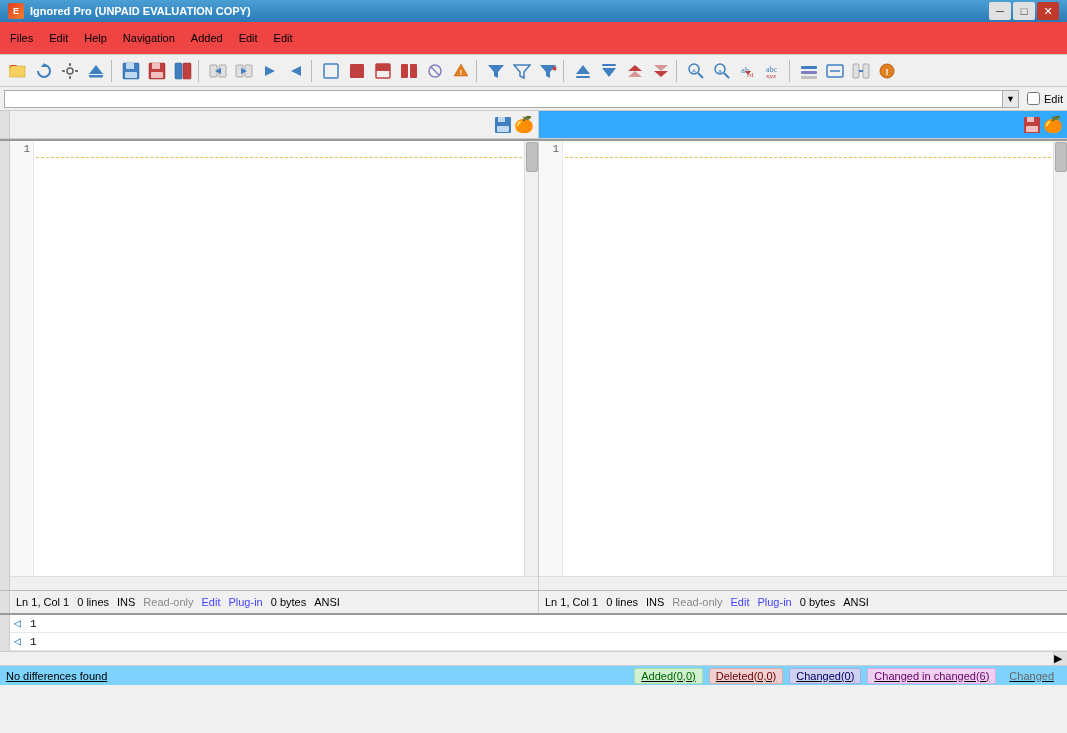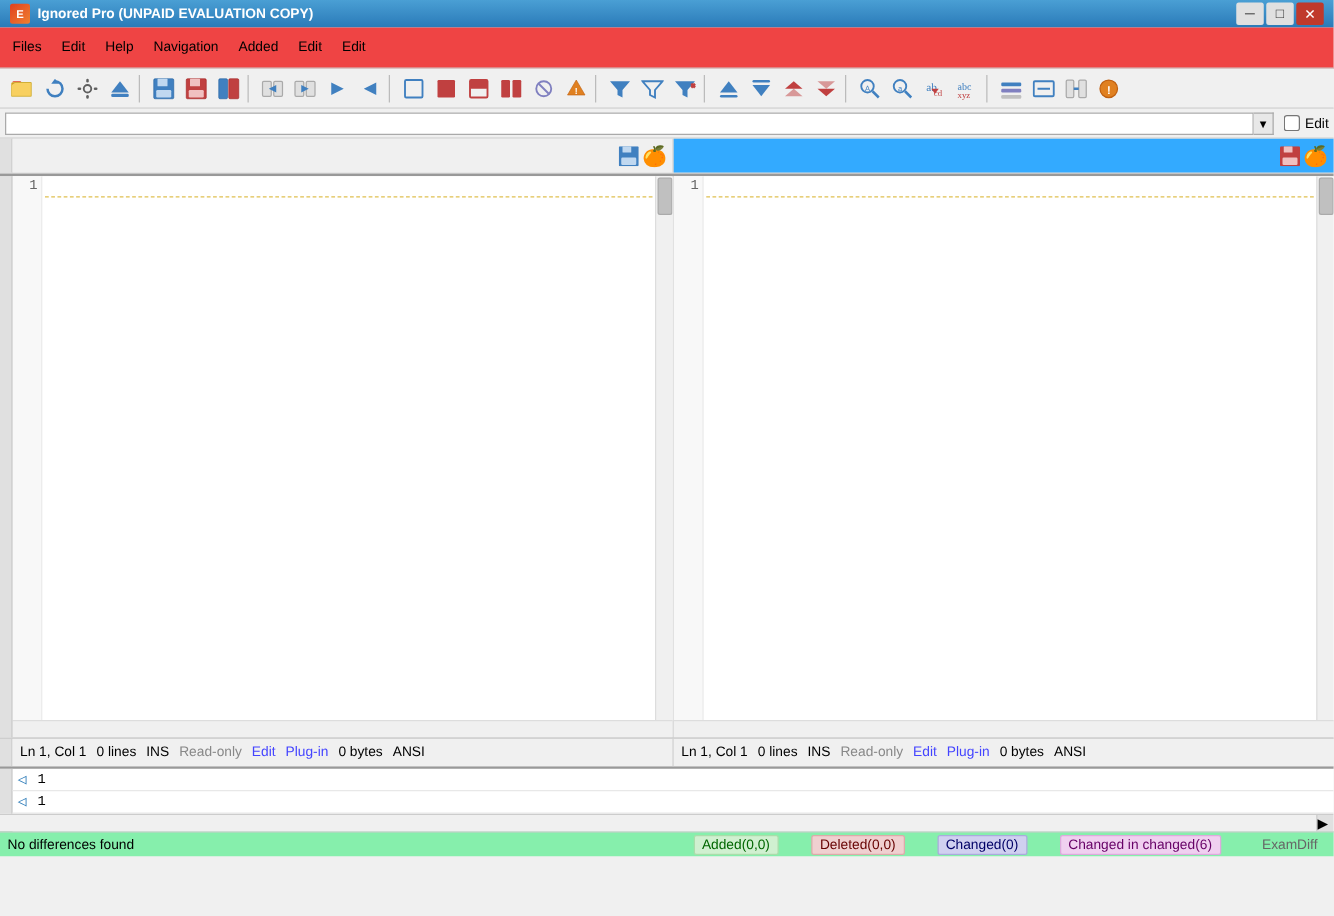--- a/index.html
+++ b/index.html
@@ -142,21 +142,20 @@
       font-size: 11px;
     }
     #bottom-status-left {
       flex: 1;
     }
     .status-badge {
       padding: 1px 6px;
       border-radius: 2px;
       font-size: 11px;
       border: 1px solid transparent;
-      margin-left: 20px;
     }
     .badge-added { background: #d0f0d0; color: #006600; border-color: #aaddaa; }
     .badge-deleted { background: #f0d0d0; color: #660000; border-color: #ddaaaa; }
     .badge-changed { background: #d0d0f0; color: #000066; border-color: #aaaadd; }
     .badge-changed-changed { background: #f0d0f0; color: #660066; border-color: #ddaadd; }
     .badge-ignored { color: #666; }
   </style>
 </head>
 <body>
 
@@ -528,22 +527,22 @@
     </div>
   </div>
 
   <div style="height:14px;background:#f0f0f0;border-top:1px solid #ccc;display:flex;align-items:center;">
     <div style="width:10px;"></div>
     <div style="flex:1;height:14px;background:#f0f0f0;"></div>
     <div style="width:14px;height:14px;background:#e0e0e0;border-left:1px solid #ccc;">▶</div>
   </div>
 </div>
 
-<div id="bottom-status" style="height:20px;background:#86efac;border-top:1px solid #ccc;display:flex;align-items:center;padding:0 6px;font-size:11px;">
+<div id="bottom-status" style="height:20px;background:#7dd3fc;border-top:1px solid #ccc;display:flex;align-items:center;padding:0 6px;font-size:11px;text-decoration:underline;">
   <span id="bottom-status-left" style="flex:1;">No differences found</span>
   <div style="display:flex;align-items:center;gap:6px;">
     <span class="status-badge badge-added">Added(0,0)</span>
     <span class="status-badge badge-deleted">Deleted(0,0)</span>
     <span class="status-badge badge-changed">Changed(0)</span>
     <span class="status-badge badge-changed-changed">Changed in changed(6)</span>
-    <span class="status-badge badge-ignored">ExamDiff</span>
+    <span class="status-badge badge-ignored">Changed</span>
   </div>
 </div>
 
 </body></html>

